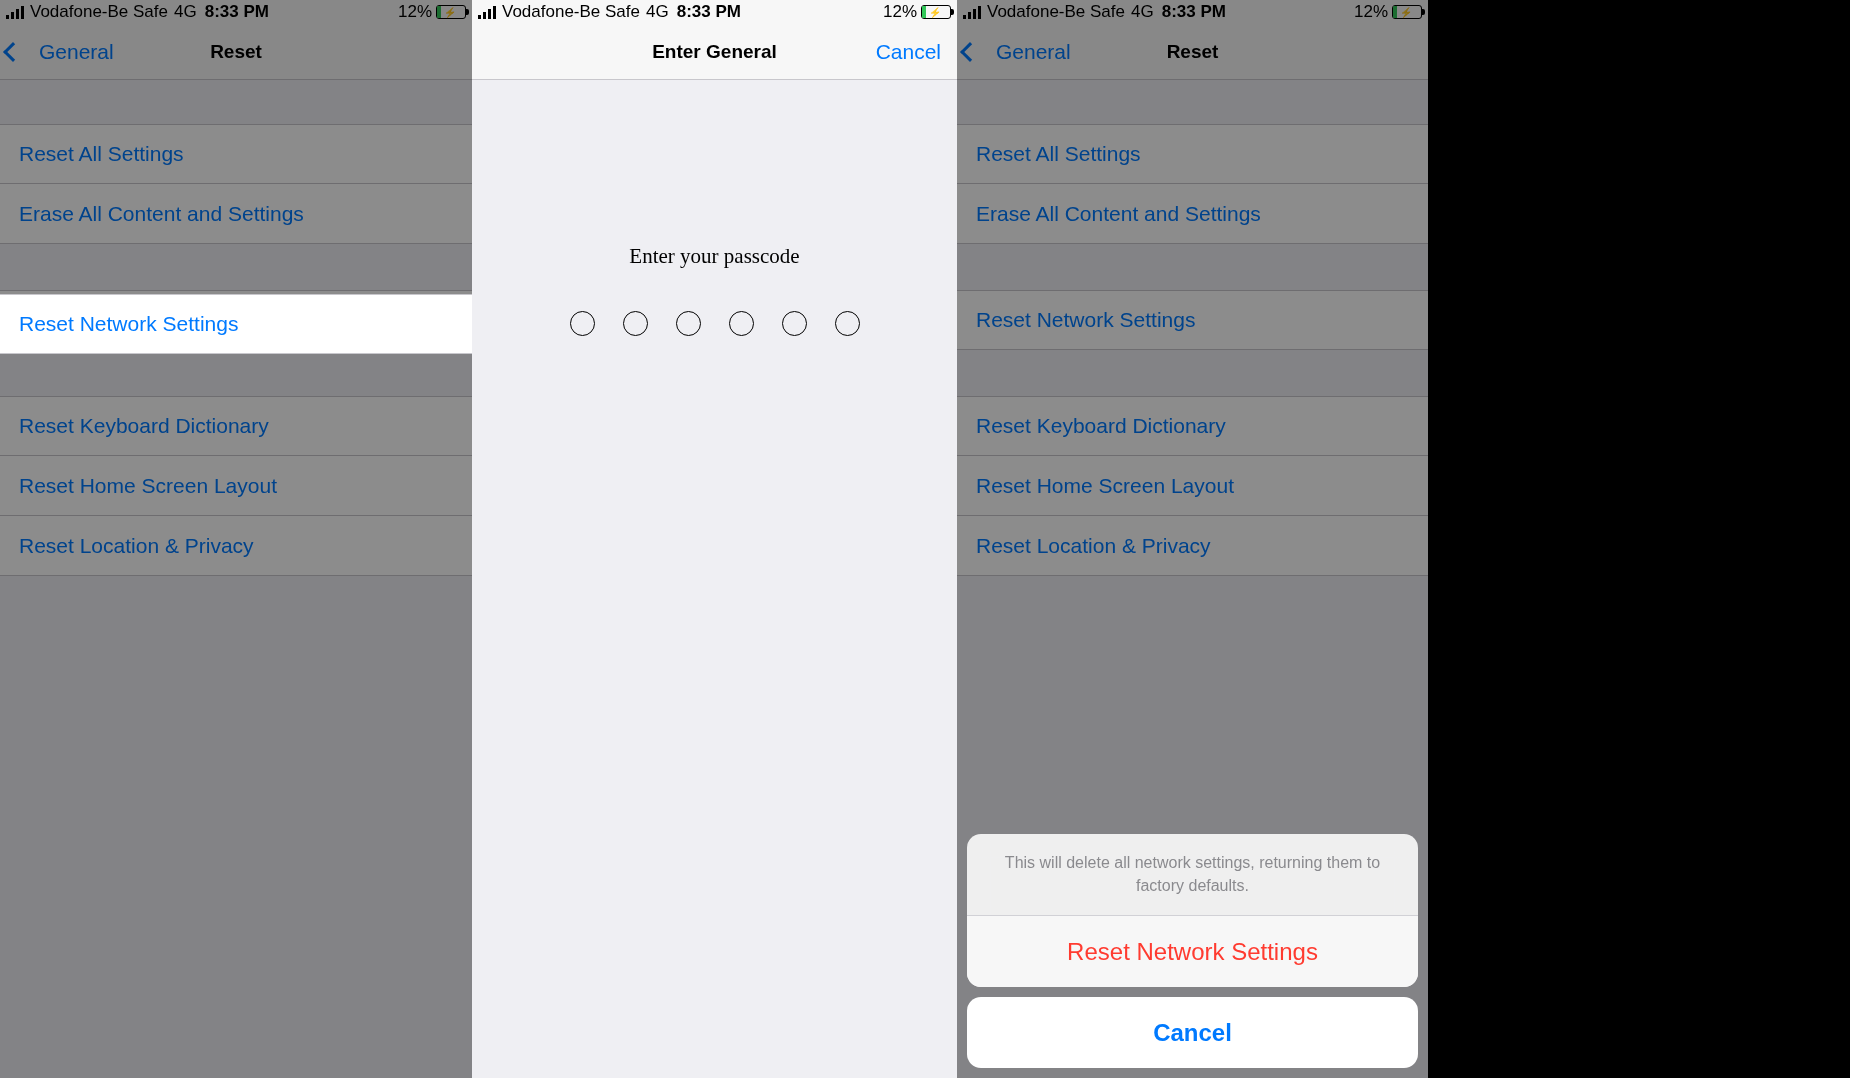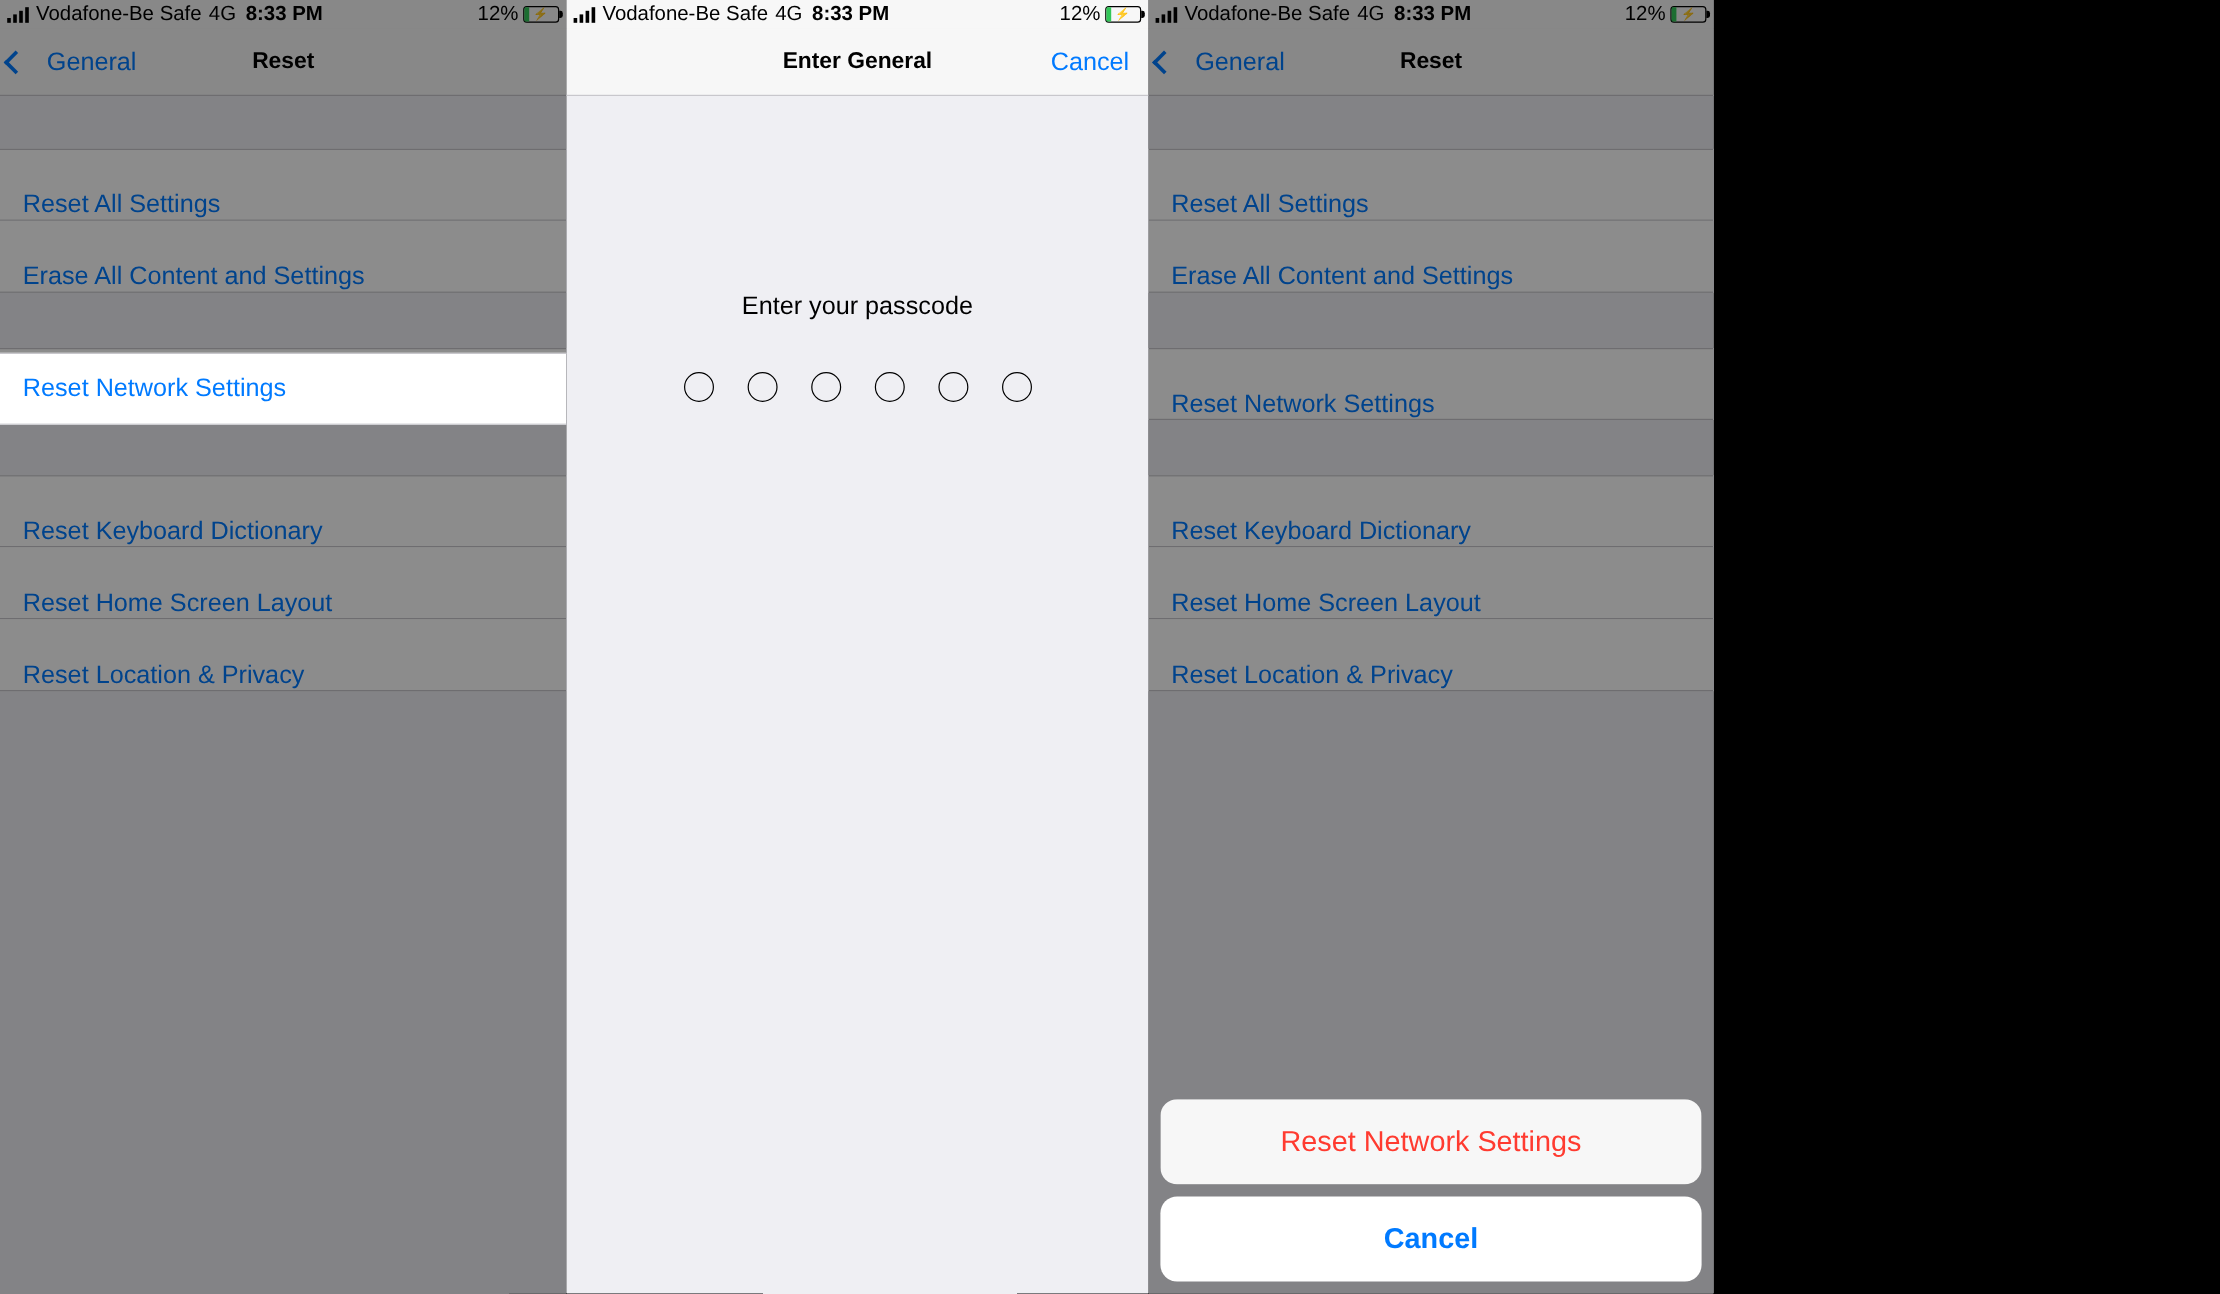--- a/index.html
+++ b/index.html
@@ -29,28 +29,28 @@
   .nav-bar { height: 56px; display:flex; align-items:center; justify-content:center; border-bottom:1px solid #c8c7cc; background:#f7f7f7; position:relative; }
   .nav-title { font-size: 19px; font-weight: 600; color:#000; }
   .nav-back { position:absolute; left:6px; display:flex; align-items:center; gap:19px; color:#007aff; font-size:21px; }
   .chevron-left { display:inline-block; width:14px; height:14px; border-left:3px solid #007aff; border-bottom:3px solid #007aff; transform:rotate(45deg); }
   .nav-back span.label { font-size:21px; }
   .nav-right { position:absolute; right:16px; color:#007aff; font-size:21px; }
   
   .content { flex:1; background:#efeff4; overflow:hidden; }
   .group-spacer { height:44px; }
   .group-spacer.small { height:46px; }
-  .cell { height:60px; display:flex; align-items:flex-end; padding-left:19px; background:#fff; border-bottom:1px solid #c8c7cc; font-size:21px; color:#007aff; }
+  .cell { height:60px; display:flex; align-items:center; padding-left:19px; background:#fff; border-bottom:1px solid #c8c7cc; font-size:21px; color:#007aff; }
   .cell.first { border-top:1px solid #c8c7cc; }
   .cell.highlight { background:#fff; }
   
   .dim-overlay { position:absolute; inset:0; background:rgba(0,0,0,0.45); }
   
   .passcode-body { flex:1; display:flex; flex-direction:column; align-items:center; background:#efeff3; }
-  .passcode-prompt { margin-top:164px; font-size:21px; color:#000; }
+  .passcode-prompt { margin-top:164px; font-size:21px; color:#000;font-family:Liberation Serif, serif; }
   .passcode-dots { margin-top:42px; display:flex; gap:28px; }
   .passcode-dots span { width:25px; height:25px; border:1.8px solid #000; border-radius:50%; }
   
   .action-sheet-wrap { position:absolute; left:0; right:0; bottom:0; padding:10px; }
   .action-sheet { background: rgba(248,248,248,0.92); border-radius:14px; overflow:hidden; backdrop-filter: blur(10px); }
   .action-sheet-msg { padding:18px 24px; text-align:center; font-size:16px; color:#8a8a8e; border-bottom:1px solid #d1d1d6; line-height:1.4; }
   .action-sheet-btn { height:71px; display:flex; align-items:center; justify-content:center; font-size:24px; }
   .action-destructive { color:#ff3b30; background:#f7f7f7; }
   .action-cancel-card { margin-top:10px; background:#fff; border-radius:14px; height:71px; display:flex; align-items:center; justify-content:center; font-size:24px; font-weight:600; color:#007aff; }
   
@@ -234,19 +234,20 @@
         <div class="cell">
             <span>Reset Location &amp; Privacy</span>
           </div>
       </div>
     </div>
 
     <div class="dim-overlay"></div>
 
     <div class="action-sheet-wrap">
       <div class="action-sheet">
+        <div class="action-sheet-msg">This will delete all network settings, returning them to factory defaults.</div>
         <div class="action-sheet-btn action-destructive">Reset Network Settings</div>
       </div>
       <div class="action-cancel-card">Cancel</div>
     </div>
   </div>
 
 </div>
 
 </body></html>

